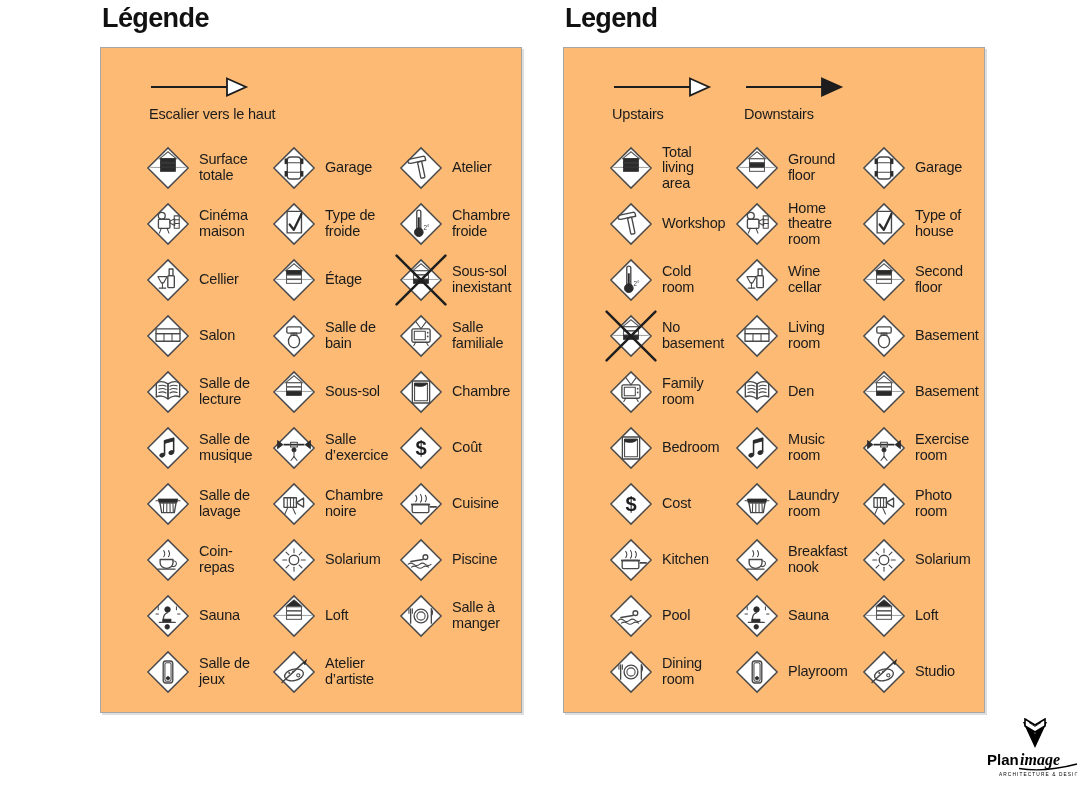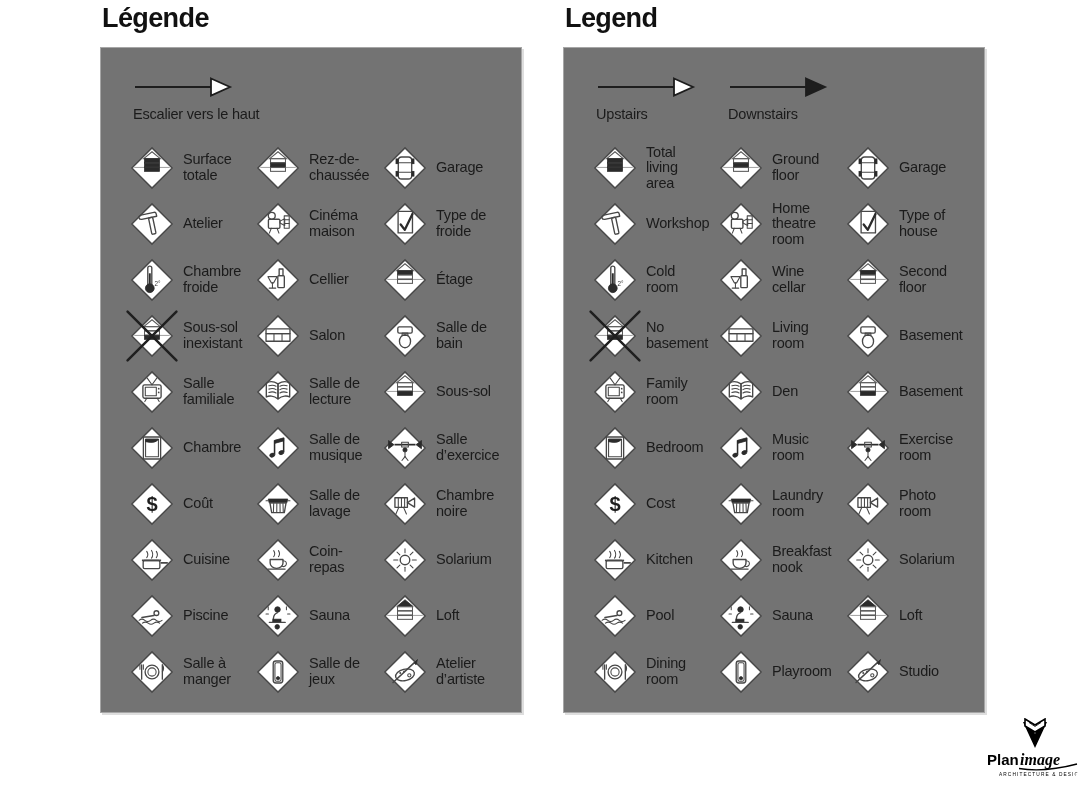--- a/index.html
+++ b/index.html
@@ -1,23 +1,23 @@
 <!DOCTYPE html>
 <html><head>
 <meta charset="utf-8">
 <style>
   html,body{margin:0;padding:0;background:#fff;}
   .canvas{position:relative;width:1080px;height:785px;background:#fff;overflow:hidden;
           font-family:"Liberation Sans","DejaVu Sans",sans-serif;color:#1b1b1b;border-radius:23px;}
   .panel-wrap{position:absolute;top:2px;width:422px;}
   .title{margin:0 0 13px 2px;font-size:27px;line-height:32px;font-weight:700;
          letter-spacing:-0.6px;color:#111;}
-  .panel{box-sizing:border-box;width:422px;height:666px;background:#737373;
+  .panel{box-sizing:border-box;width:422px;height:666px;background:#fdba74;
          border:1px solid #a6a6a6;box-shadow:2px 2px 0 rgba(0,0,0,.13);
-         padding:20px 0 0 28px;}
+         padding:20px 0 0 44px;}
   .arrows{display:flex;gap:30px;align-items:flex-start;margin:8px 0 0 4px;}
   .arrow-block{display:flex;flex-direction:column;}
   .arrow-lbl{margin-top:4px;font-size:14.5px;letter-spacing:-0.2px;color:#1b1b1b;}
   .grid{display:grid;grid-template-columns:126px 127px 150px;grid-auto-rows:56px;
         margin-top:18px;}
   .cell{display:flex;align-items:center;gap:8px;}
   .icon{flex:none;width:46px;height:46px;display:inline-block;}
   .icon svg{overflow:visible;display:block;}
   .lbl{font-size:14.5px;line-height:1.08;letter-spacing:-0.2px;white-space:pre-line;color:#1b1b1b;}
   .logo{position:absolute;left:985px;top:718px;width:95px;height:62px;}
@@ -51,34 +51,20 @@
                 <rect x="16.2" y="23.5" width="15.6" height="4" fill="#2b2b2b" stroke="#2b2b2b" stroke-width="0.8"></rect>
     </svg>
             </span>
             <span class="lbl">Surface
 totale</span>
           </div>
           <div class="cell">
             <span class="icon">
               <svg width="46" height="46" viewBox="0 0 48 48">
     <polygon points="24,3 45,24 24,45 3,24" fill="#fff" stroke="#4a4a4a" stroke-width="1.5"></polygon>
-    <line x1="5.5" y1="23.4" x2="42.5" y2="23.4" stroke="#9c9c9c" stroke-width="1"></line>
-    <polygon points="15.4,14.2 24,7 32.6,14.2" fill="#fff" stroke="#5a5a5a" stroke-width="1.2"></polygon>
-    <rect x="16.2" y="14.4" width="15.6" height="4" fill="#fff" stroke="#5a5a5a" stroke-width="1.1"></rect>
-                <rect x="16.2" y="18.9" width="15.6" height="4" fill="#2b2b2b" stroke="#2b2b2b" stroke-width="0.8"></rect>
-                <rect x="16.2" y="23.5" width="15.6" height="4" fill="#fff" stroke="#5a5a5a" stroke-width="1.1"></rect>
-    </svg>
-            </span>
-            <span class="lbl">Rez-de-
-chaussée</span>
-          </div>
-          <div class="cell">
-            <span class="icon">
-              <svg width="46" height="46" viewBox="0 0 48 48">
-    <polygon points="24,3 45,24 24,45 3,24" fill="#fff" stroke="#4a4a4a" stroke-width="1.5"></polygon>
     <rect x="17" y="12.5" width="14" height="23" rx="3.5" fill="none" stroke="#474747" stroke-width="1.4" stroke-linecap="round" stroke-linejoin="round"></rect>
    <line x1="18" y1="18.5" x2="30" y2="18.5" fill="none" stroke="#474747" stroke-width="1.1" stroke-linecap="round" stroke-linejoin="round"></line>
                 <line x1="18" y1="28.5" x2="30" y2="28.5" fill="none" stroke="#474747" stroke-width="1.1" stroke-linecap="round" stroke-linejoin="round"></line>
    <rect x="14.6" y="14.5" width="2.2" height="5" fill="#2b2b2b" stroke="#2b2b2b" stroke-width="0.8"></rect>
                 <rect x="31.2" y="14.5" width="2.2" height="5" fill="#2b2b2b" stroke="#2b2b2b" stroke-width="0.8"></rect>
    <rect x="14.6" y="27.5" width="2.2" height="5" fill="#2b2b2b" stroke="#2b2b2b" stroke-width="0.8"></rect>
                 <rect x="31.2" y="27.5" width="2.2" height="5" fill="#2b2b2b" stroke="#2b2b2b" stroke-width="0.8"></rect>
               </svg>
             </span>
             <span class="lbl">Garage</span>

